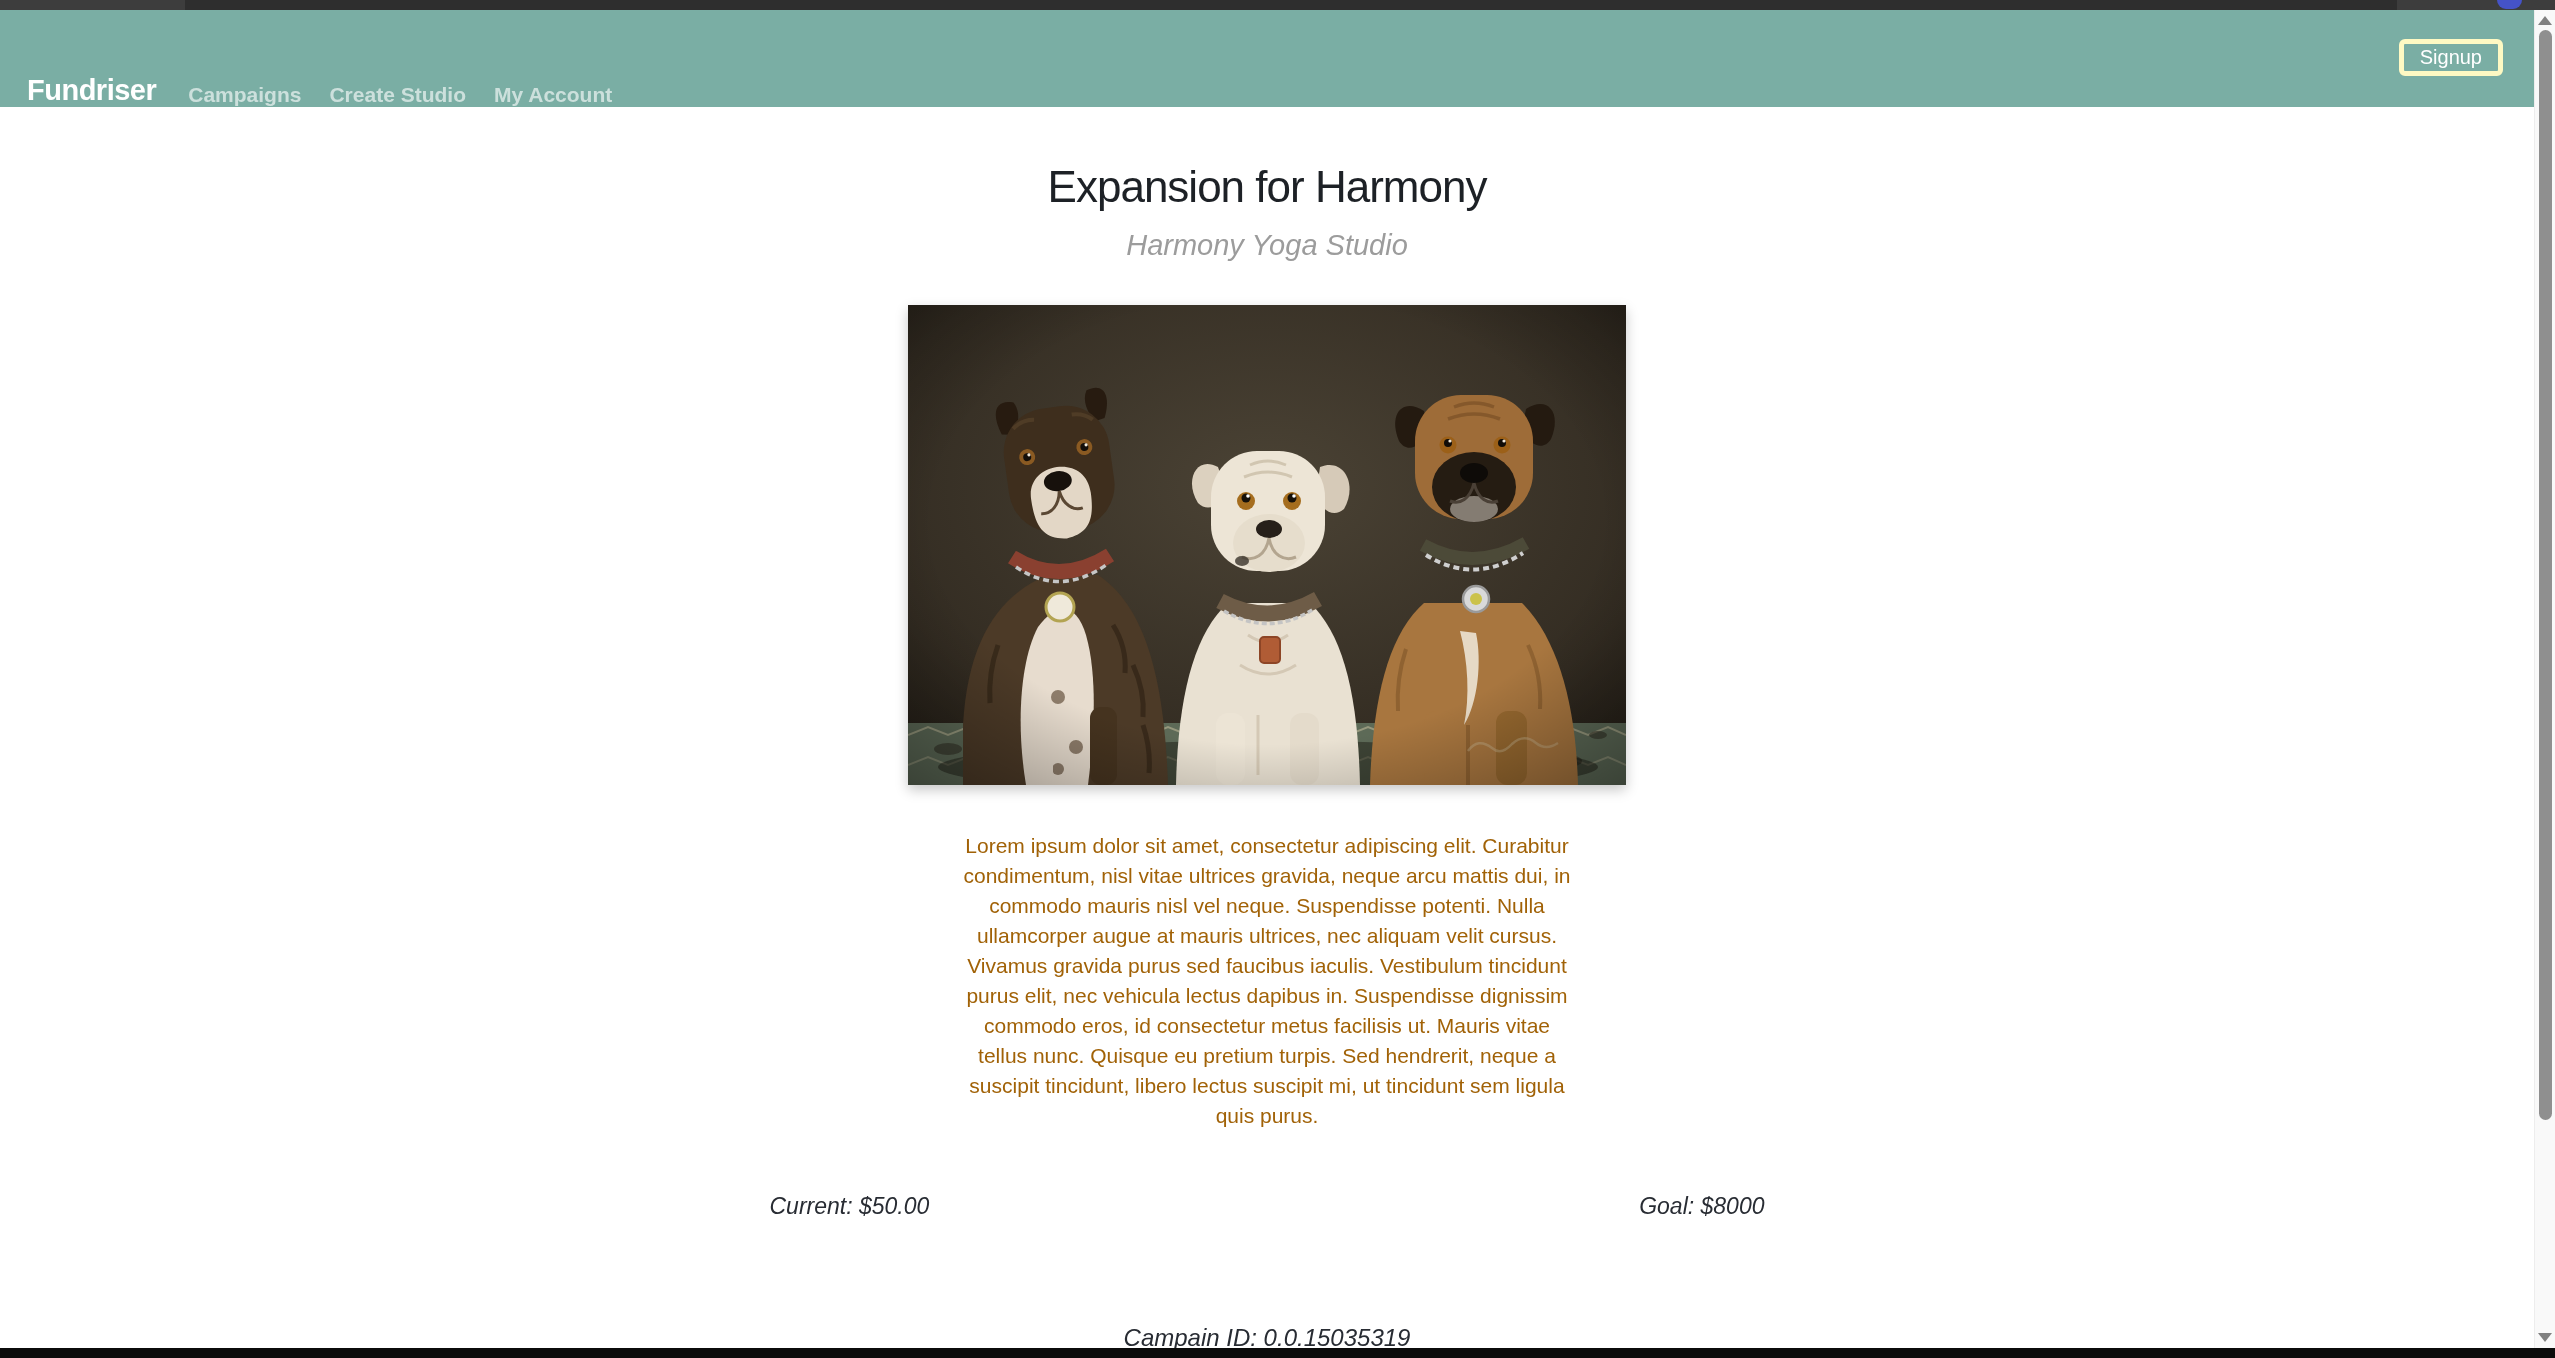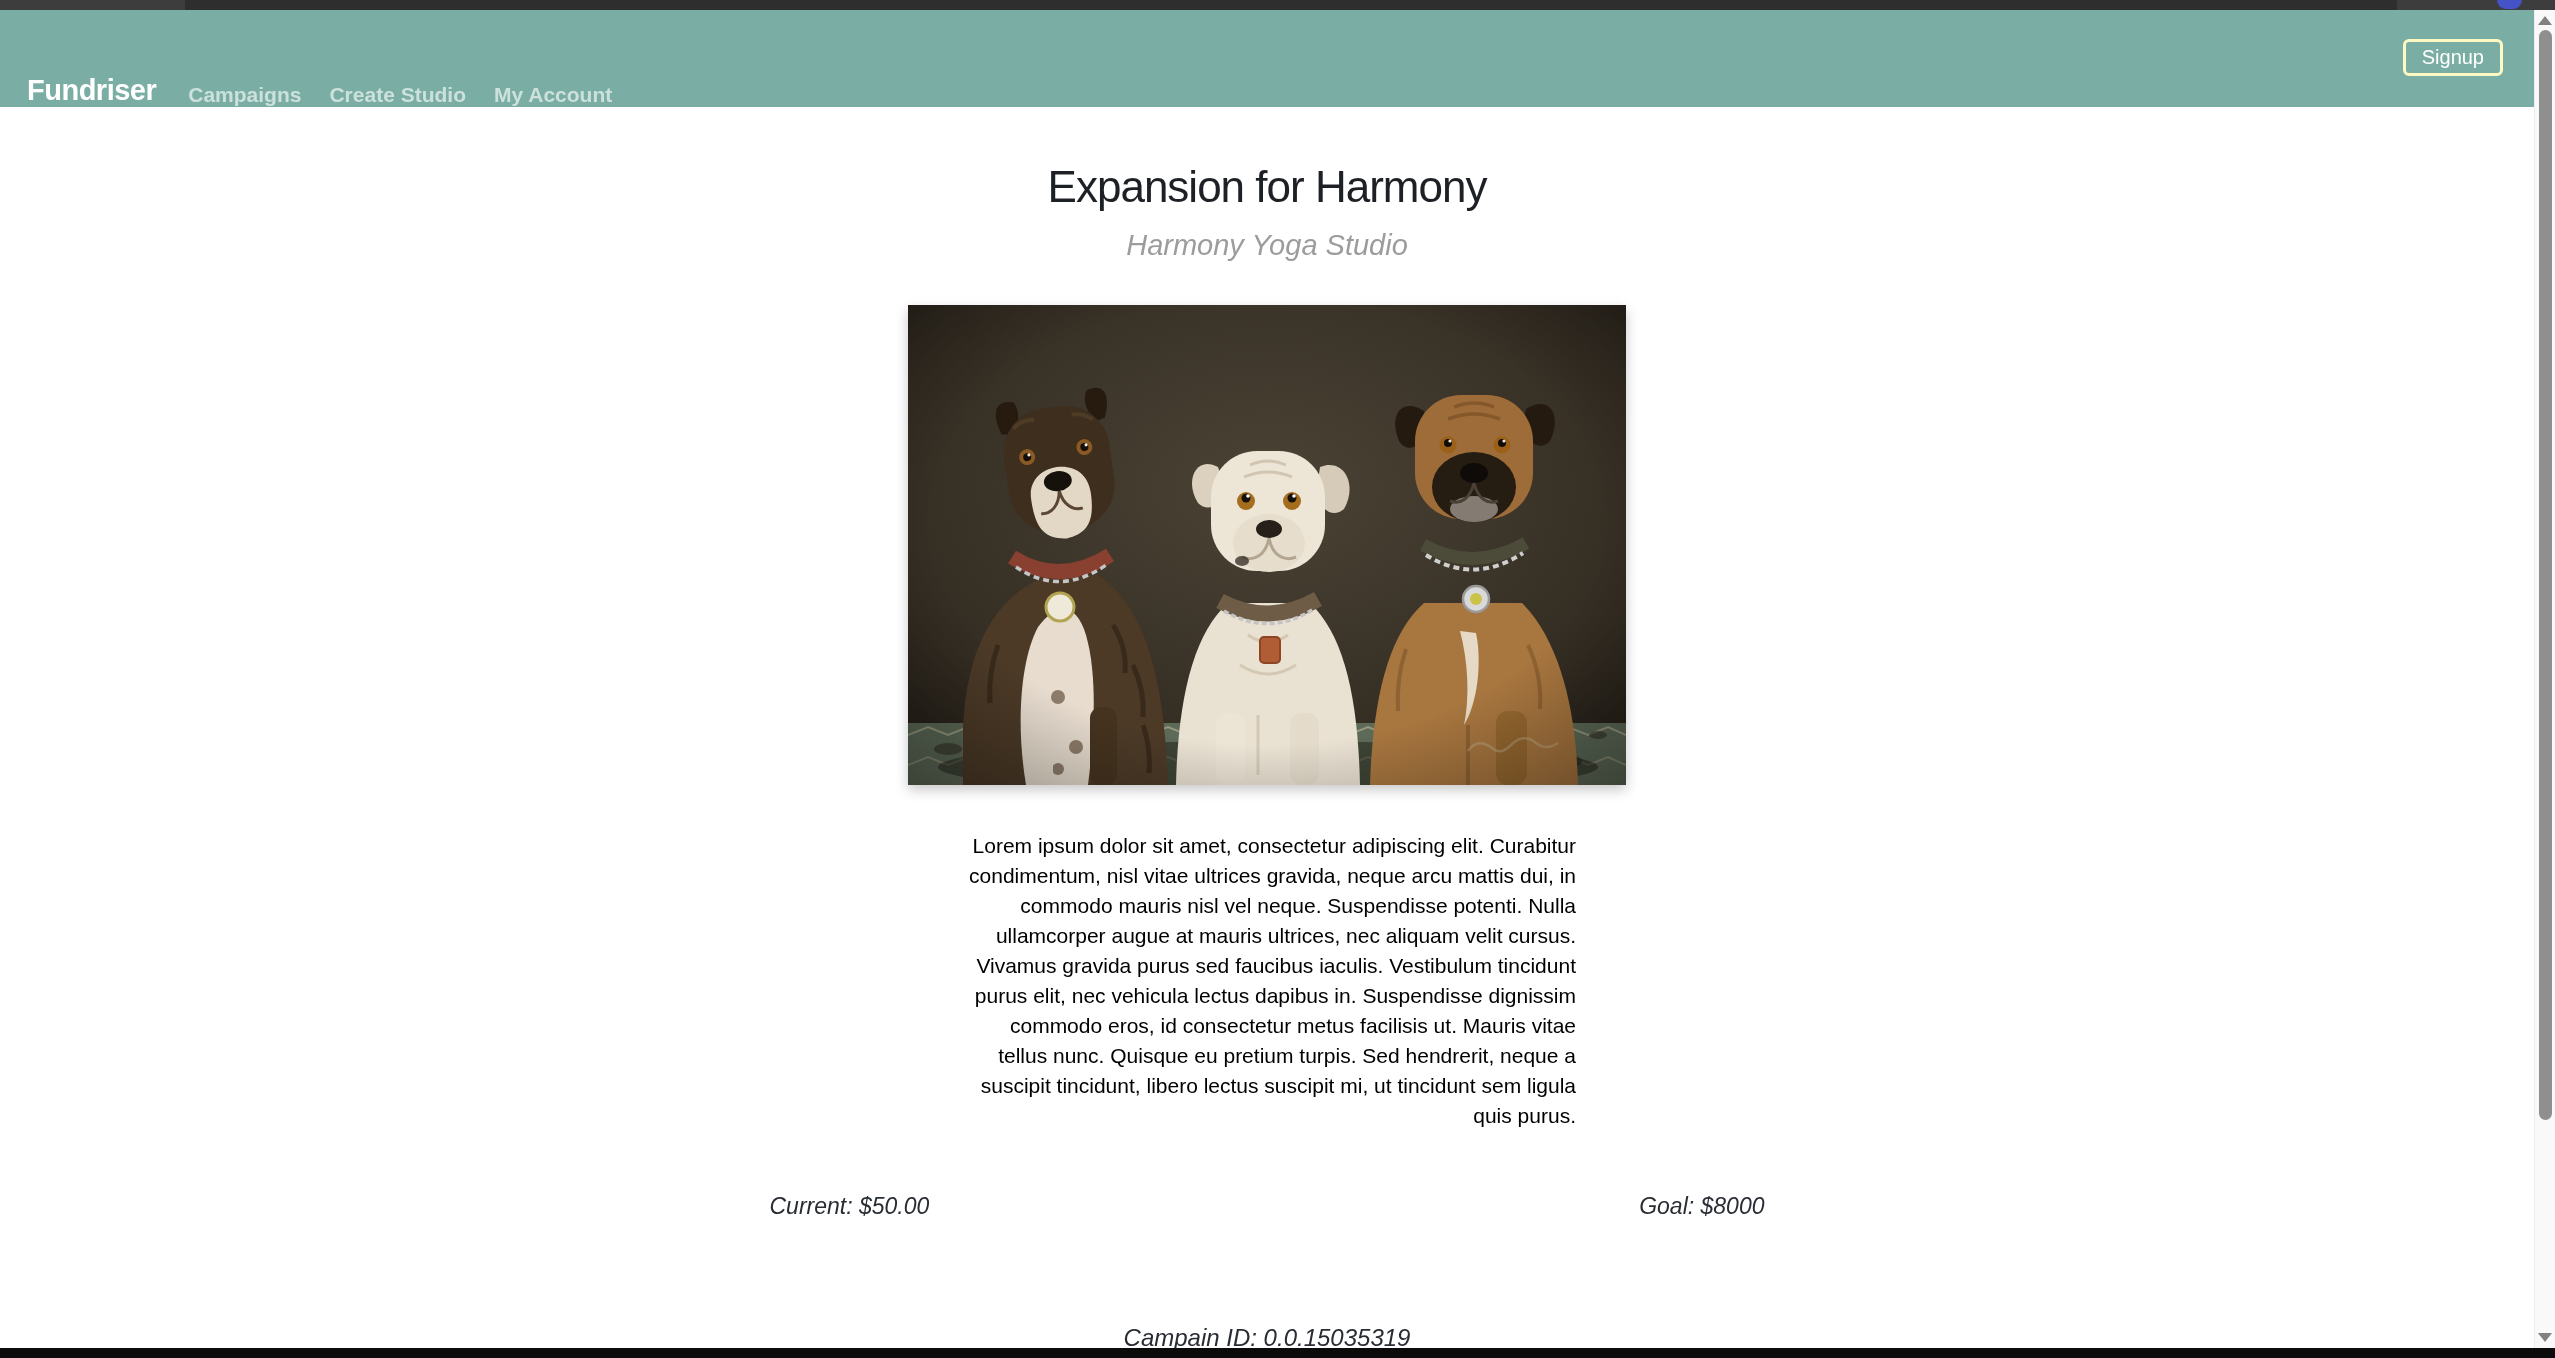--- a/index.html
+++ b/index.html
@@ -12,32 +12,32 @@
   .avatar-edge{position:absolute;left:2497px;top:0;width:25px;height:9px;background:#4553c8;border-radius:0 0 12px 12px;}
   .bottom-bar{position:absolute;left:0;top:1348px;width:2555px;height:10px;background:#0b0b0b;z-index:6;}
 
   
   .navbar{position:absolute;top:10px;left:0;width:2534px;height:97px;background:#7aaea4;
     display:flex;align-items:flex-end;z-index:2;}
   .brand{margin-left:27px;color:#ffffff;font-size:29px;font-weight:bold;letter-spacing:-0.5px;cursor:pointer;}
   .nav-links{display:flex;margin-left:18px;font-weight:bold;}
   .nav-link{color:rgba(255,255,255,0.62);font-size:21px;padding:0 14px;text-decoration:none;cursor:pointer;}
   .signup-btn{position:absolute;right:31px;top:29px;min-width:94px;height:37px;
-    background:transparent;border:3px solid #fef9c3;border-radius:6px;color:#ffffff;
+    background:transparent;border:5px solid #fef9c3;border-radius:6px;color:#ffffff;
     font-size:20px;font-family:"Liberation Sans",sans-serif;padding:0 16px;cursor:pointer;}
 
   
   .page{position:absolute;top:107px;left:0;width:2534px;height:1241px;background:#ffffff;
     text-align:center;overflow:hidden;}
   .title{margin:54px 0 8px;font-size:44px;line-height:52px;font-weight:normal;color:#1d2126;letter-spacing:-1px;}
   .subtitle{margin-top:16px;font-size:29px;font-style:italic;color:#9c9c9c;}
   .photo{display:block;width:718px;height:480px;margin:43px auto 0;
     box-shadow:0 5px 12px rgba(0,0,0,0.22);background:#2b251d;}
   .photo svg{display:block;}
-  .desc{width:618px;margin:46px auto 0;font-size:21px;line-height:30px;color:#000000;text-align:right;}
+  .desc{width:618px;margin:46px auto 0;font-size:21px;line-height:30px;color:#a16207;text-align:center;}
   .stats{width:995px;margin:62px auto 0;display:flex;justify-content:space-between;
     font-style:italic;font-size:23px;color:#282c33;}
   .public-id{margin-top:104px;font-style:italic;font-size:24px;color:#282c33;}
 
   
   .scrollbar{position:absolute;right:0;top:10px;width:21px;height:1338px;background:#f9f9f9;
     border-left:1px solid #ededed;box-sizing:border-box;z-index:4;}
   .sb-thumb{position:absolute;left:4px;top:20px;width:13px;height:1090px;background:#8f8f8f;border-radius:7px;cursor:pointer;}
   .sb-up{position:absolute;left:3px;top:6px;width:0;height:0;cursor:pointer;
     border-left:7px solid transparent;border-right:7px solid transparent;border-bottom:9px solid #818181;}

